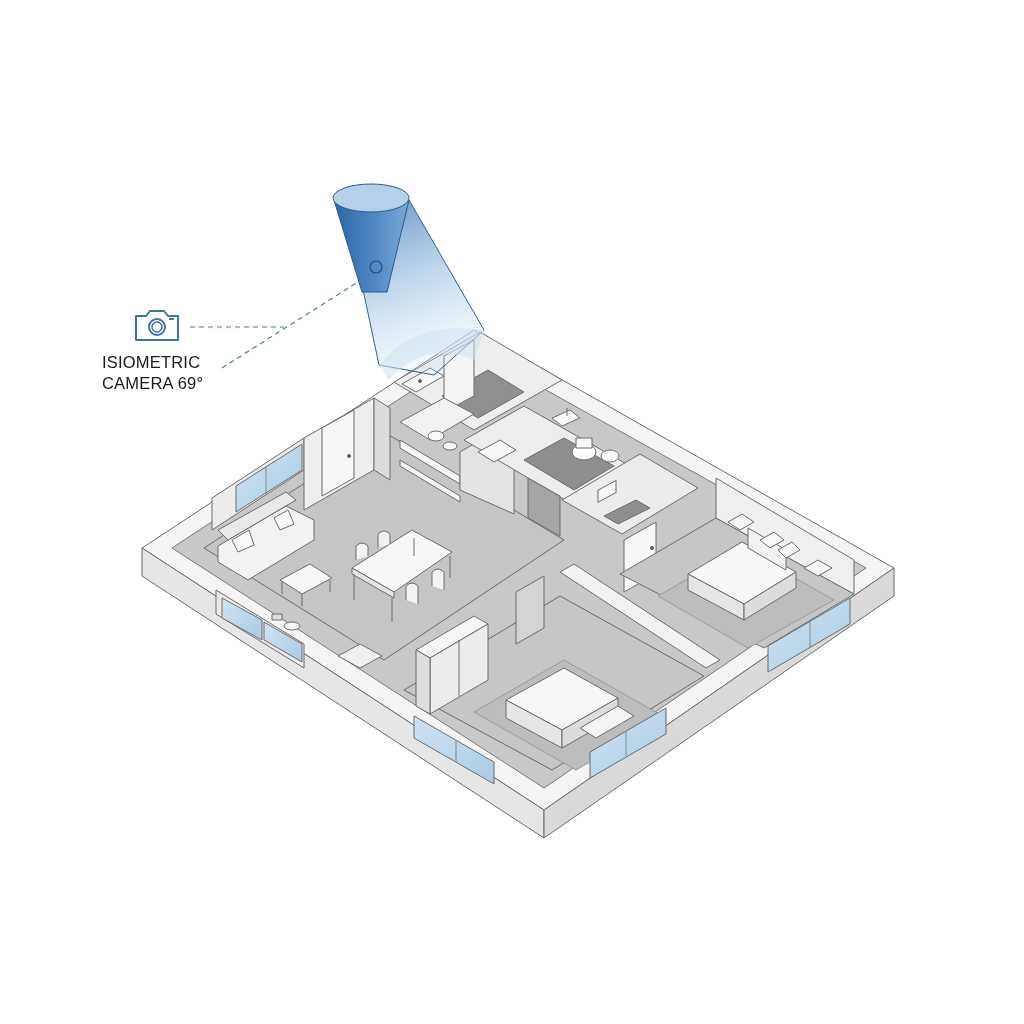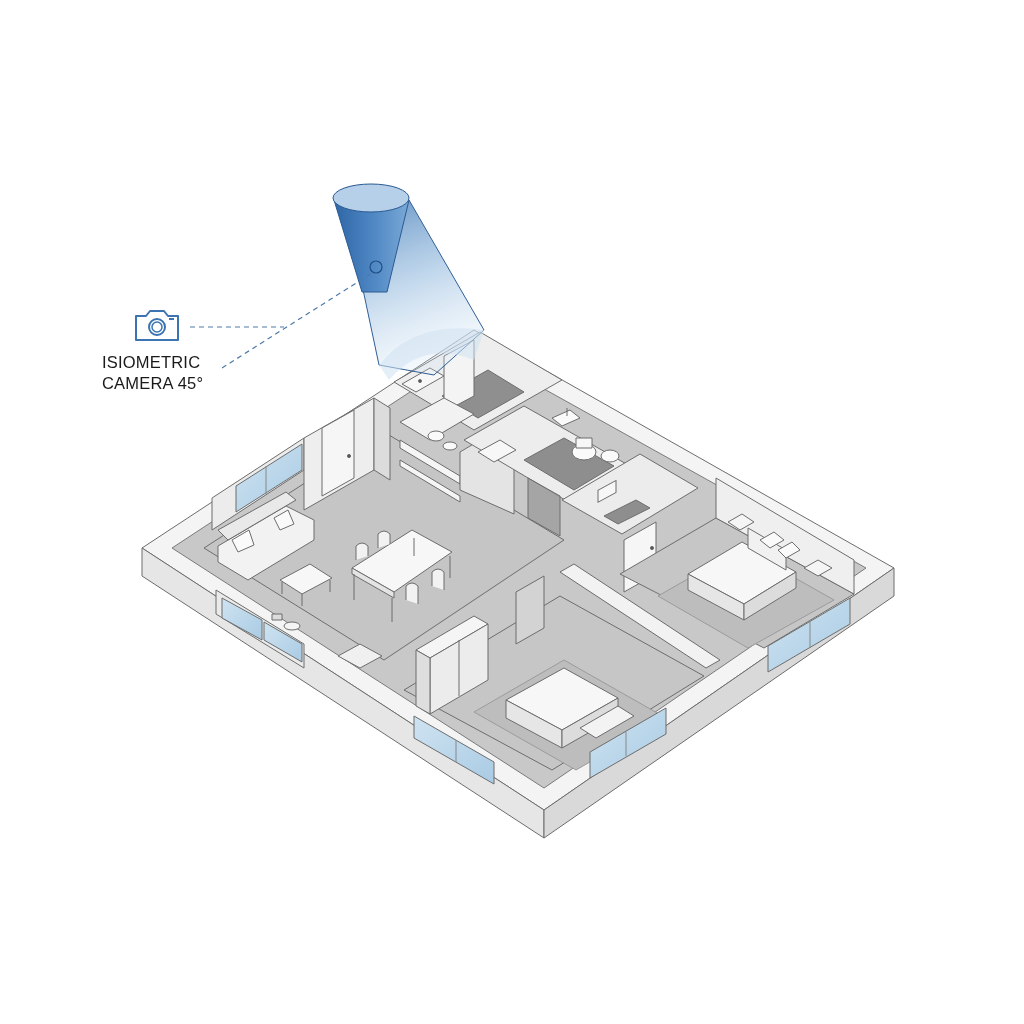--- a/index.html
+++ b/index.html
@@ -199,15 +199,15 @@
 
 <svg class="cam-icon" viewBox="0 0 50 40">
   <path d="M4 10 h10 l4 -5 h14 l4 5 h10 v24 h-42 z" fill="none" stroke="#3b74b0" stroke-width="2" stroke-linejoin="round"></path>
   <circle cx="25" cy="21" r="8" fill="none" stroke="#3b74b0" stroke-width="2"></circle>
   <circle cx="25" cy="21" r="5" fill="none" stroke="#3b74b0" stroke-width="1.5"></circle>
   <rect x="37" y="12" width="5" height="2" fill="#3b74b0"></rect>
 </svg>
 
 <div class="label">
   <span>ISIOMETRIC</span>
-  <span>CAMERA 45°</span>
+  <span>CAMERA 69°</span>
 </div>
 </div>
 
 </body></html>

